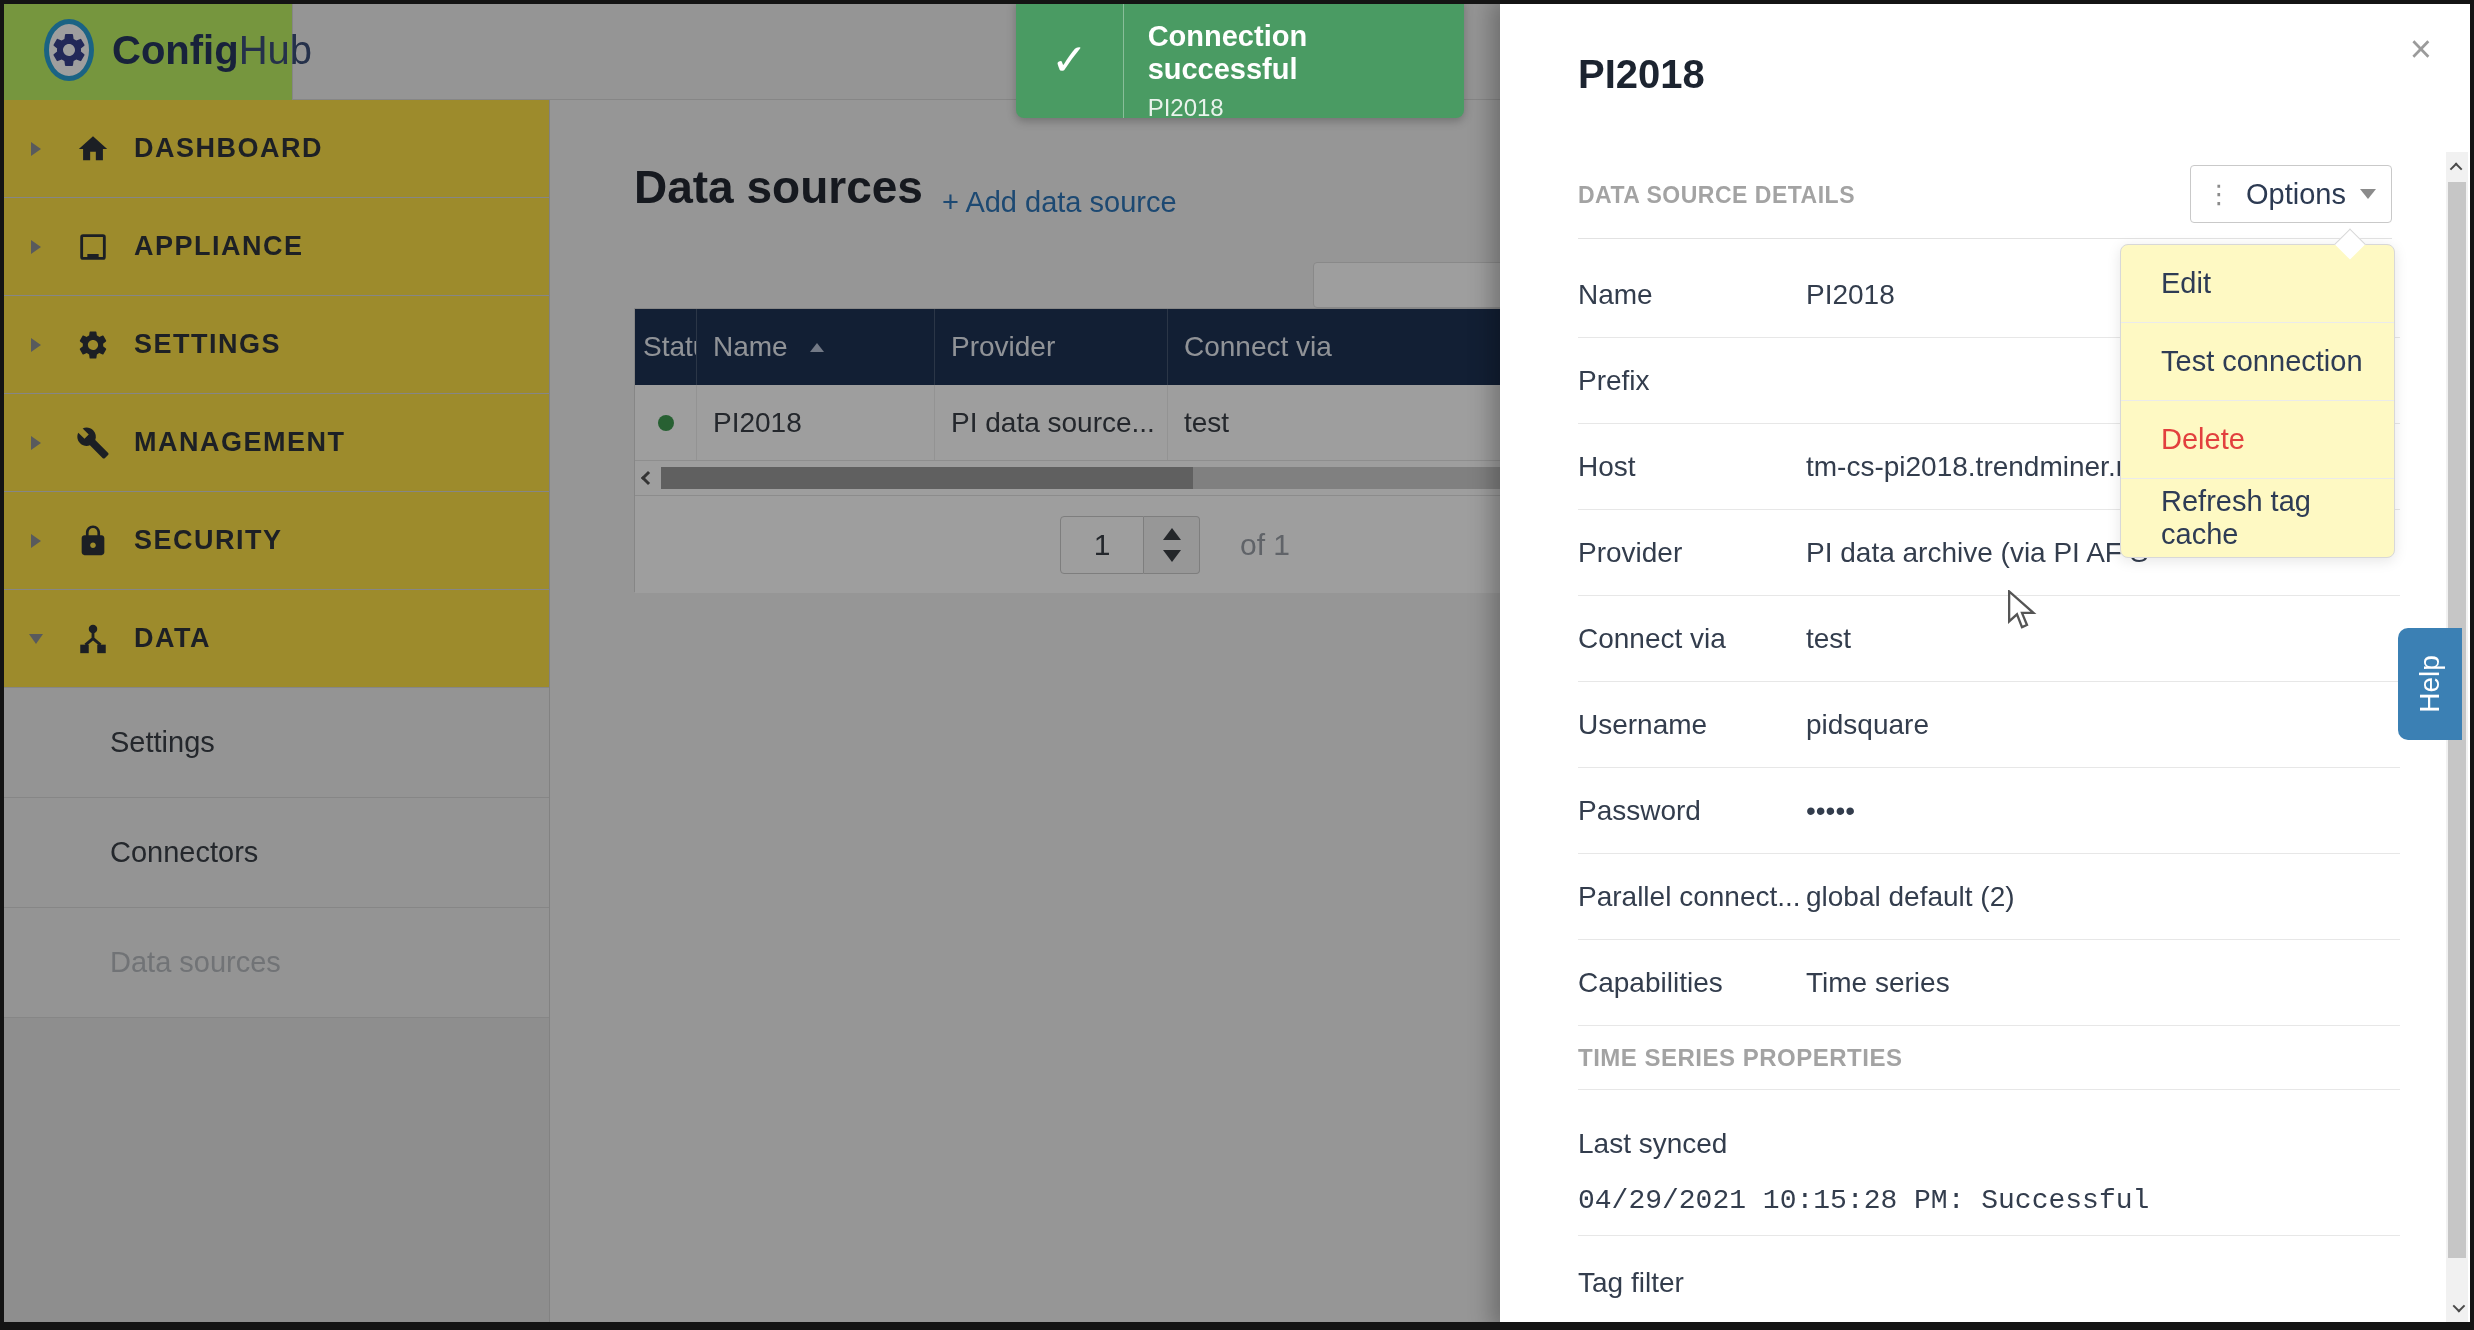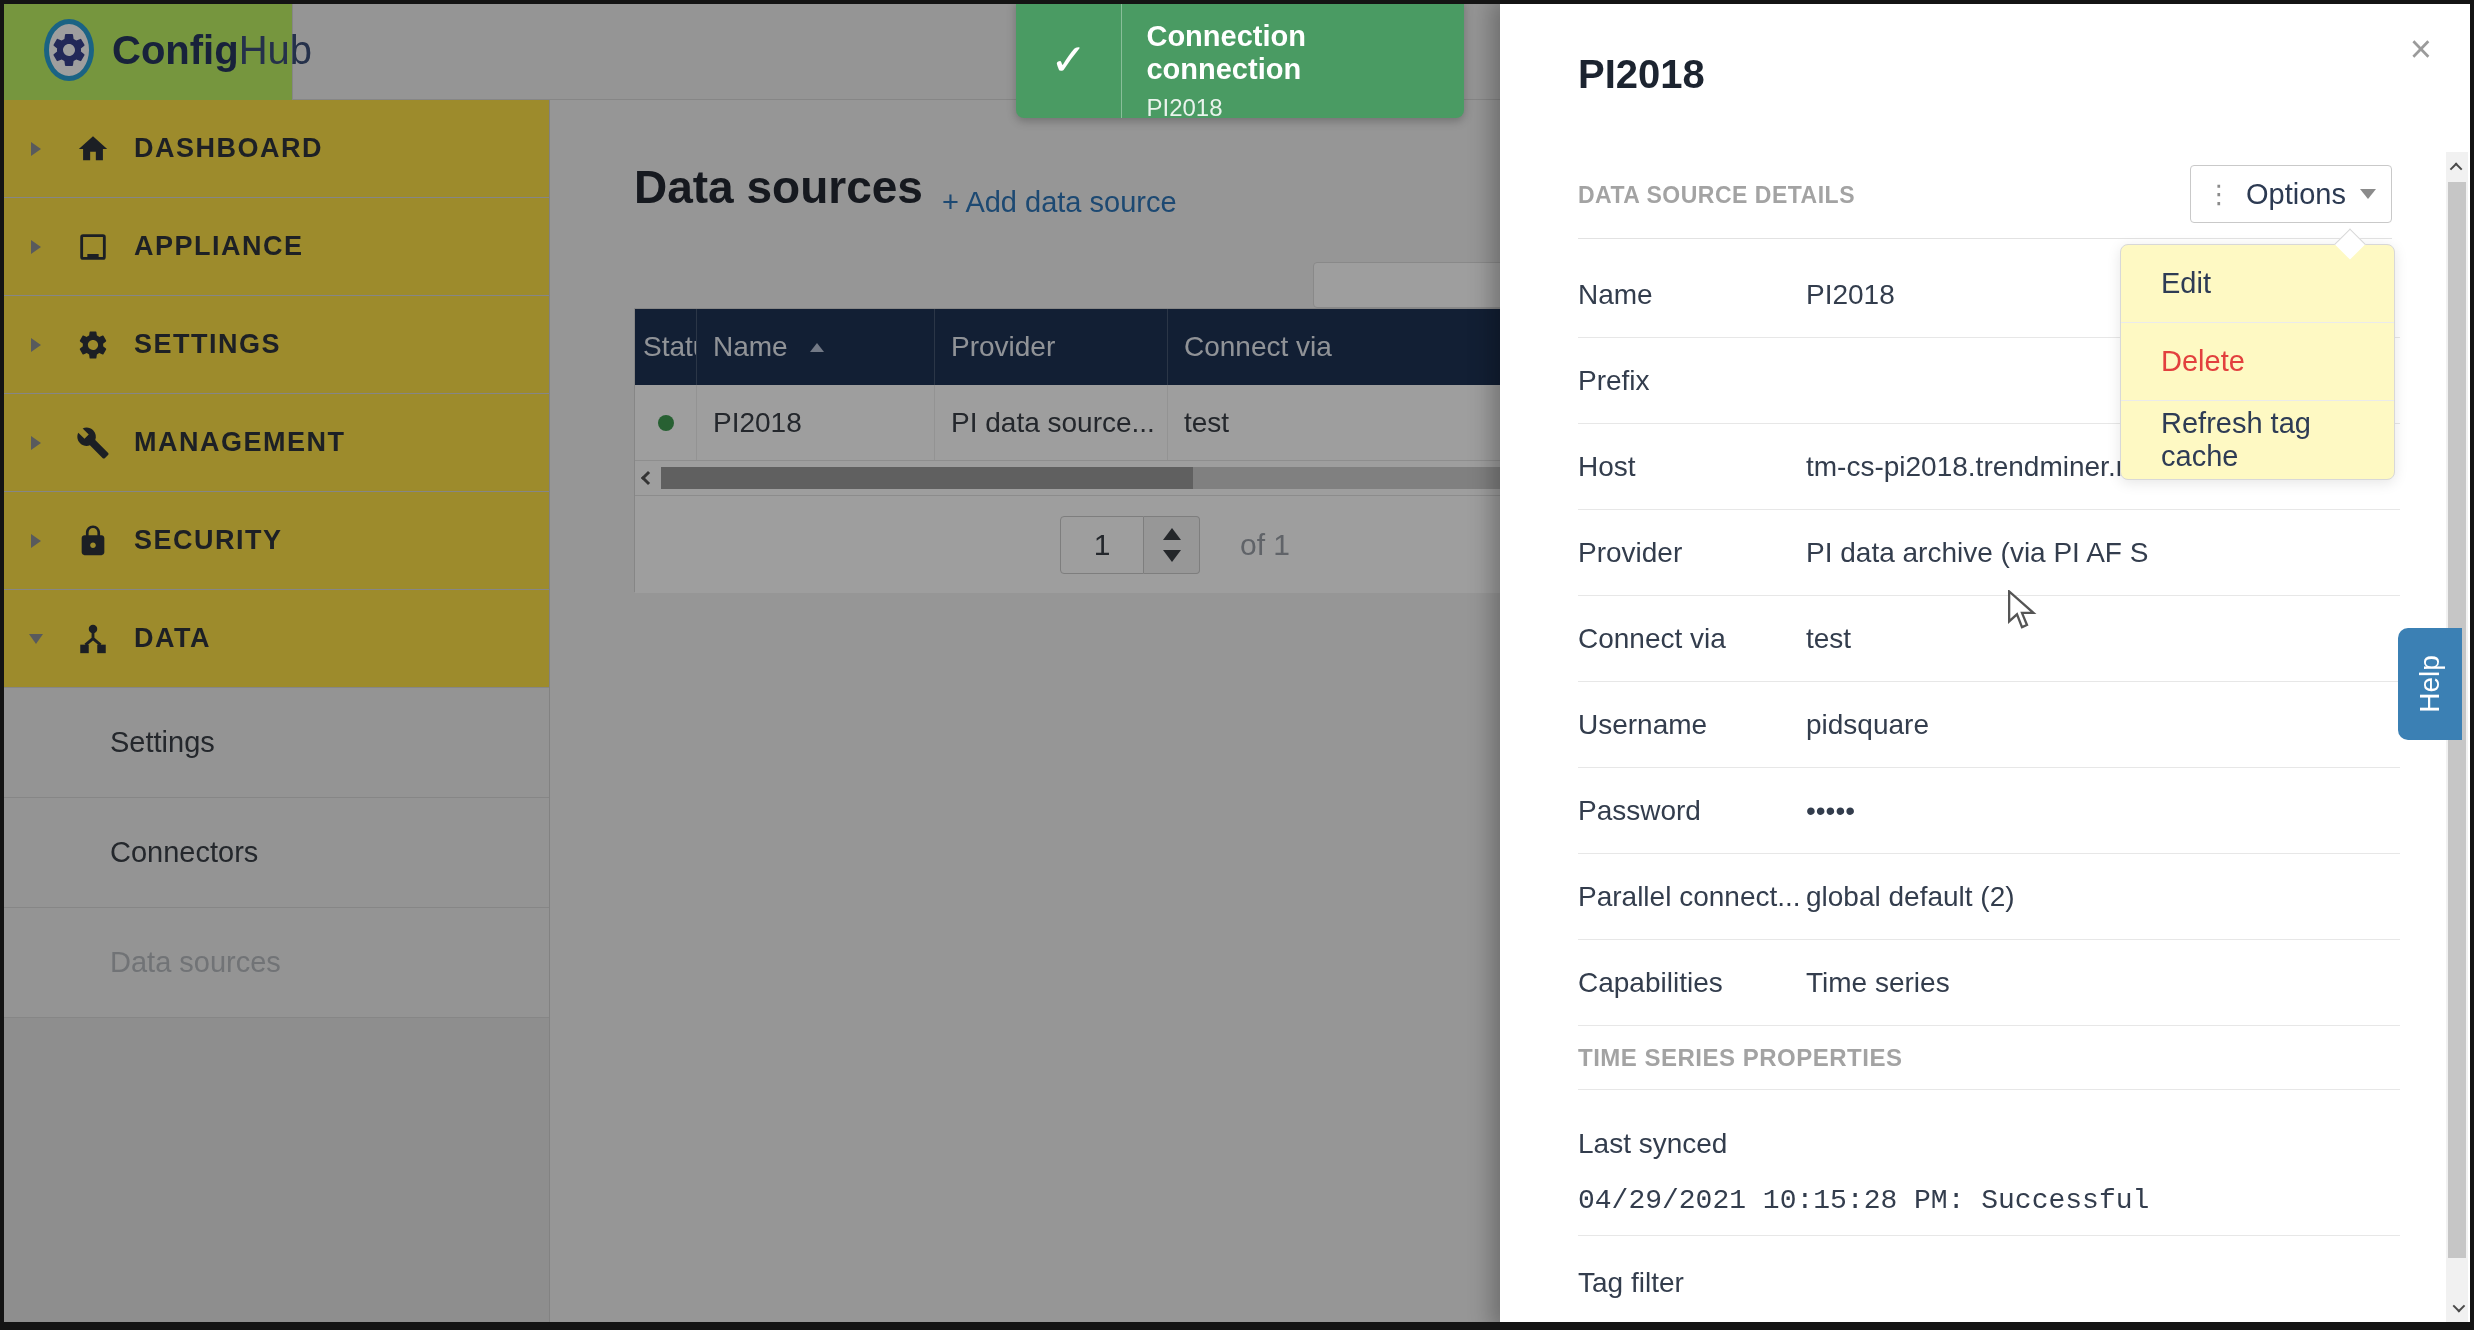--- a/index.html
+++ b/index.html
@@ -244,21 +244,21 @@
     </div>
     <div class="pager-of">of 1</div>
   </div>
 </div>
 
 <div class="overlay"></div>
 
 <div class="toast">
   <div class="toast-ic">✓</div>
   <div class="toast-body">
-    <div class="toast-title">Connection connection</div>
+    <div class="toast-title">Connection successful</div>
     <div class="toast-sub">PI2018</div>
   </div>
 </div>
 
 <div class="panel">
   <div class="panel-title">PI2018</div>
   <div class="panel-close">×</div>
 
   <div class="section-hd sec1">DATA SOURCE DETAILS</div>
   <div class="options-btn">
@@ -318,20 +318,21 @@
     </div>
   <div class="ps-thumb"></div>
   <div class="ps-btn ps-down">
       <span class="chev-down"></span>
     </div>
 </div>
 
 <div class="menu">
   <div class="menu-notch"></div>
   <div class="menu-item">Edit</div>
+  <div class="menu-item">Test connection</div>
   <div class="menu-item danger">Delete</div>
   <div class="menu-item">Refresh tag cache</div>
 </div>
 
 <div class="help-tab">
     <span>Help</span>
   </div>
 
 <div class="cursor">
   <svg width="34" height="40" viewBox="0 0 22 28">

